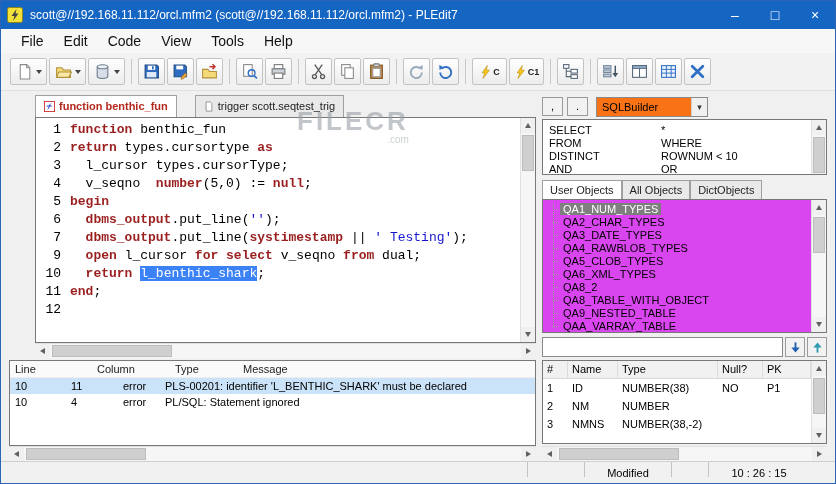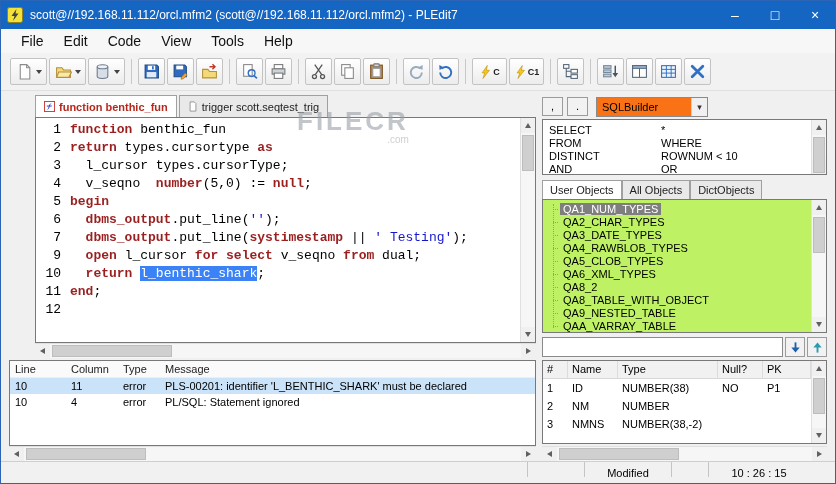--- a/index.html
+++ b/index.html
@@ -27,21 +27,21 @@
   .tb-sep { width:1px; height:25px; background:#c8c8c8; margin:0 5px; }
   .run-label { font-size:9px; font-weight:bold; color:#222; }
   .tb-dd-arrow { width:0; height:0; border-left:3px solid transparent; border-right:3px solid transparent; border-top:4px solid #444; margin-left:3px; }
 
   
   .content { flex:1; display:flex; min-height:0; padding:3px 8px 0 8px; gap:6px; }
   .left-pane { width:527px; flex:0 0 auto; display:flex; flex-direction:column; min-height:0; position:relative; }
   .right-pane { flex:1; display:flex; flex-direction:column; min-height:0; min-width:0; }
 
   
-  .tabs-row { height:23px; display:flex; align-items:flex-end; padding-left:26px; gap:2px; flex:0 0 auto; }
+  .tabs-row { height:23px; display:flex; align-items:center; padding-left:26px; gap:18px; flex:0 0 auto; }
   .tab { display:inline-flex; align-items:center; gap:4px; height:22px; padding:0 8px; border:1px solid #a0a0a0; border-bottom:none; background:#e9e9e9; font-size:11px; color:#222; }
   .tab.active { background:#fff; color:#b5281c; font-weight:bold; }
   .tab-label { white-space:nowrap; }
 
   
   .editor-row { flex:1; display:flex; padding-left:26px; min-height:0; }
   .editor-box { flex:1; display:flex; border:1px solid #787878; background:#fff; min-width:0; }
   .code-area { flex:1; padding:3px 0 0 3px; font-family:"Liberation Mono","DejaVu Sans Mono",monospace; font-size:13px; line-height:18px; overflow:hidden; }
   .code-line { white-space:pre; }
   .ln { display:inline-block; width:22px; text-align:right; margin-right:9px; color:#000; }
@@ -51,21 +51,21 @@
   .tok-x { background:#3b82f6; color:#fff; }
   .editor-hscroll { margin-left:26px; flex:0 0 auto; }
 
   
   .watermark { position:absolute; top:12px; left:288px; opacity:.6; pointer-events:none; z-index:5; }
   .wm-main { font-size:26px; font-weight:bold; letter-spacing:3px; color:#9aa0a6; }
   .wm-sub { display:block; text-align:right; font-size:10px; margin-top:-3px; color:#aab0b5; }
 
   
   .errors-box { height:86px; margin-top:2px; border:1px solid #787878; background:#fff; font-size:11px; overflow:hidden; flex:0 0 auto; }
-  .errors-header { display:flex; height:17px; line-height:17px; color:#222; background:#fafafa; border-bottom:1px solid #eee; }
+  .errors-header { display:flex; height:17px; line-height:17px; color:#222; background:#fafafa; border-bottom:1px solid #eee;gap:26px; }
   .err-row { display:flex; height:16px; line-height:16px; }
   .err-row.selected { background:#cbe3f8; }
   .err-cell { padding-left:5px; white-space:nowrap; overflow:hidden; }
   .err-cell.w0 { width:56px; } .err-cell.w1 { width:52px; } .err-cell.w2 { width:42px; } .err-cell.w3 { flex:1; }
   .errors-hscroll { flex:0 0 auto; }
 
   
   .controls-row { height:24px; display:flex; align-items:center; gap:4px; flex:0 0 auto; padding-top:1px; }
   .mini-btn { width:21px; height:19px; border:1px solid #9b9b9b; background:#f2f2f2; font-size:11px; line-height:1;
               display:inline-flex; align-items:center; justify-content:center; padding:0; font-family:inherit; }
@@ -75,21 +75,21 @@
 
   .sql-panel { height:56px; border:1px solid #787878; background:#fff; display:flex; flex:0 0 auto; margin-top:1px; }
   .sql-grid { flex:1; padding:4px 2px 0 6px; font-size:11px; min-width:0; }
   .sql-row { display:flex; height:13px; line-height:13px; }
   .sql-cell.c0 { width:112px; } .sql-cell.c1 { flex:1; }
 
   
   .objtabs-row { height:20px; display:flex; align-items:flex-end; margin-top:4px; flex:0 0 auto; }
   .objtab { height:19px; padding:0 7px; display:inline-flex; align-items:center; font-size:11px; border:1px solid #a0a0a0; border-bottom:none; background:#e9e9e9; color:#222; }
   .objtab.active { background:#fff; }
-  .tree-panel { flex:1 1 auto; border:1px solid #787878; background:#bef264; display:flex; min-height:0; }
+  .tree-panel { flex:1 1 auto; border:1px solid #787878; background:#d946ef; display:flex; min-height:0; }
   .tree-items { flex:1; padding:3px 0 0 0; font-size:11px; position:relative; overflow:hidden; min-width:0; }
   .tree-items::before { content:""; position:absolute; left:10px; top:4px; bottom:4px; border-left:1px dotted #9a9a9a; }
   .tree-item { height:13px; line-height:13px; padding-left:17px; position:relative; white-space:nowrap; }
   .tree-item::before { content:""; position:absolute; left:10px; top:6px; width:5px; border-top:1px dotted #9a9a9a; }
   .tree-label { padding:0 3px; }
   .tree-item.selected .tree-label { background:#7e7e7e; color:#fff; }
 
   .filter-row { height:24px; display:flex; align-items:center; gap:2px; margin-top:2px; flex:0 0 auto; }
   .filter-input { flex:1; height:20px; border:1px solid #8a8a8a; background:#fff; font-size:11px; padding:0 4px; font-family:inherit; min-width:0; }
   .icon-btn { width:20px; height:20px; }

